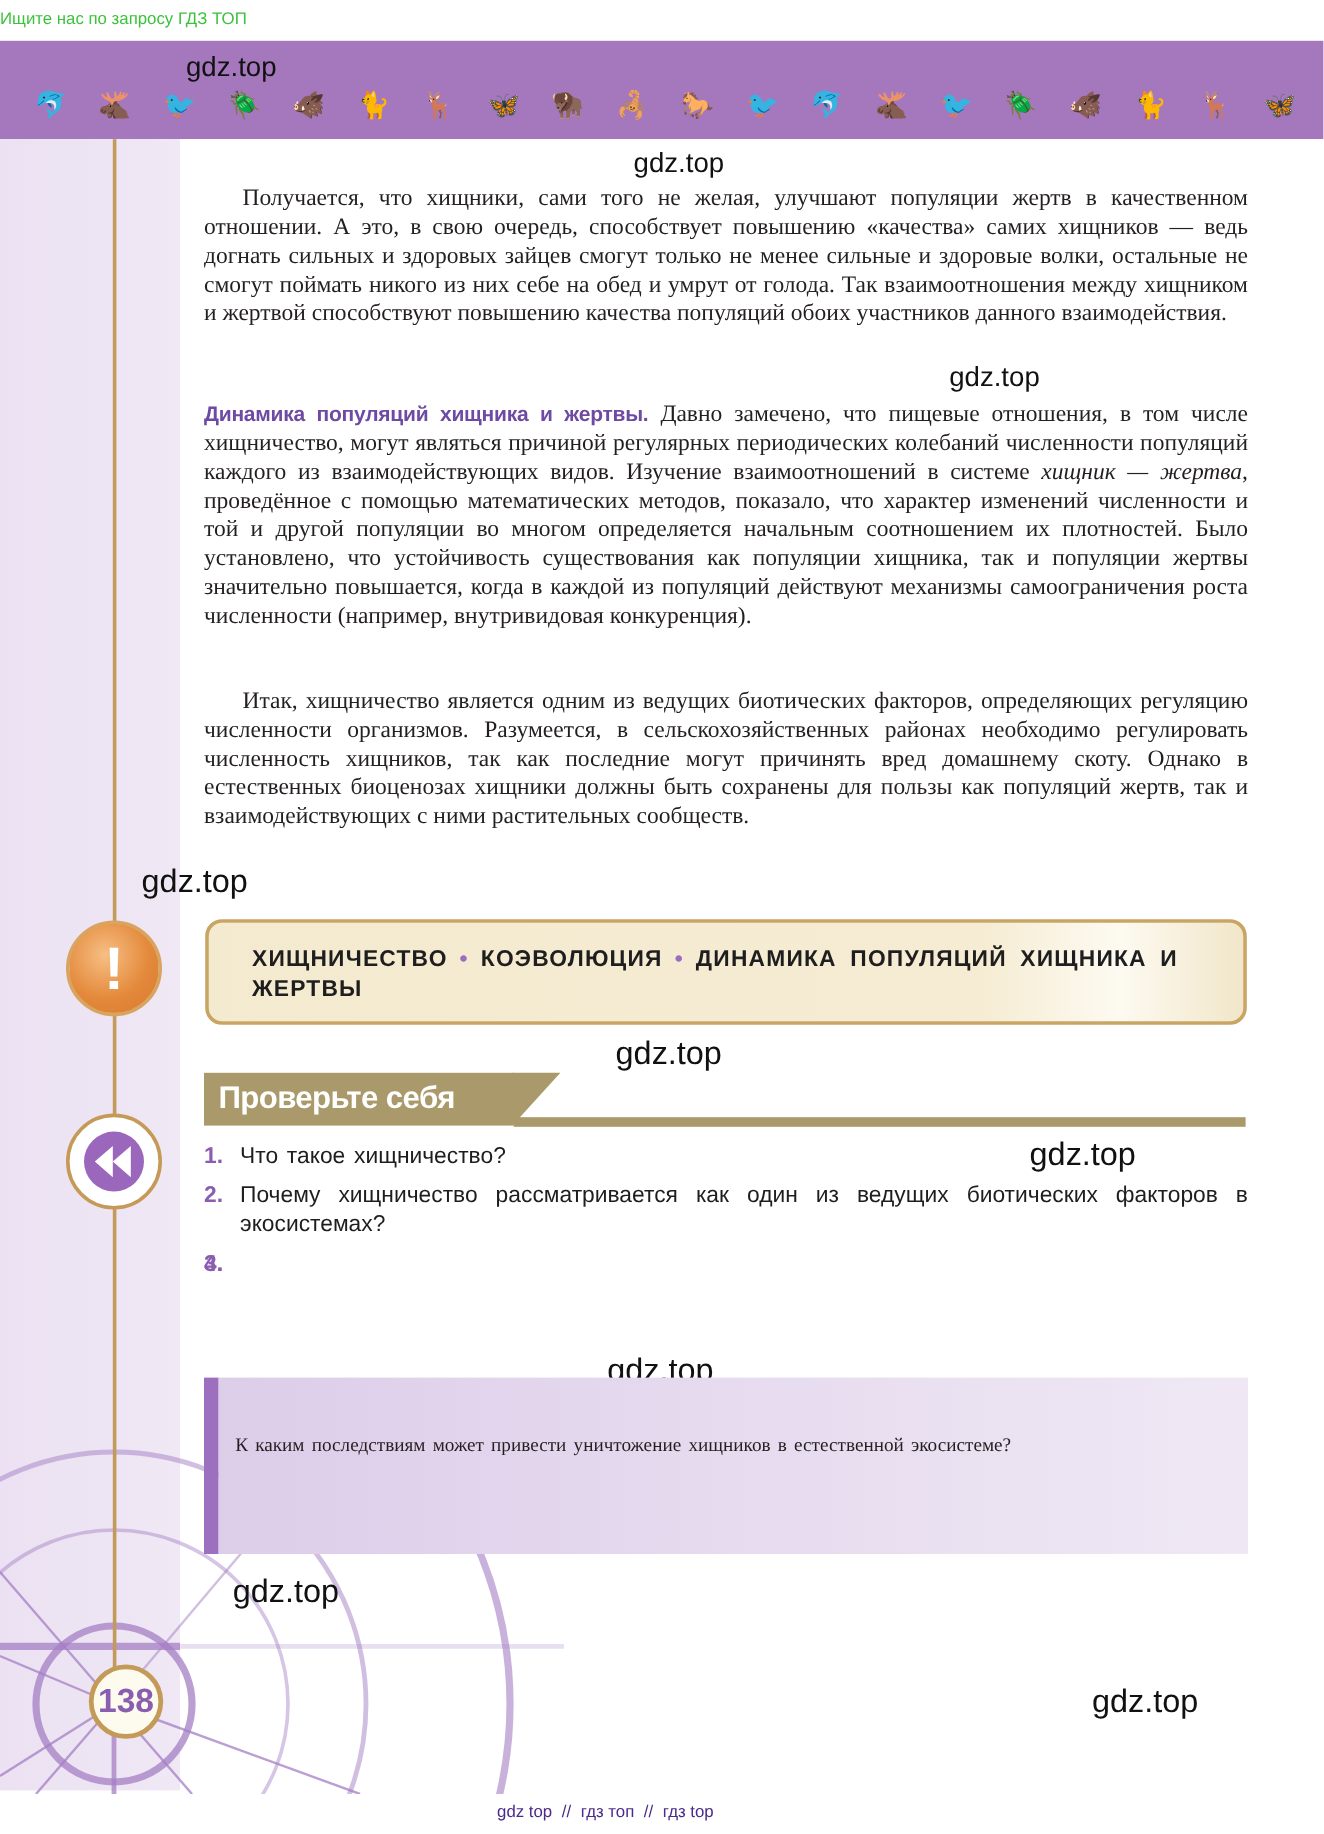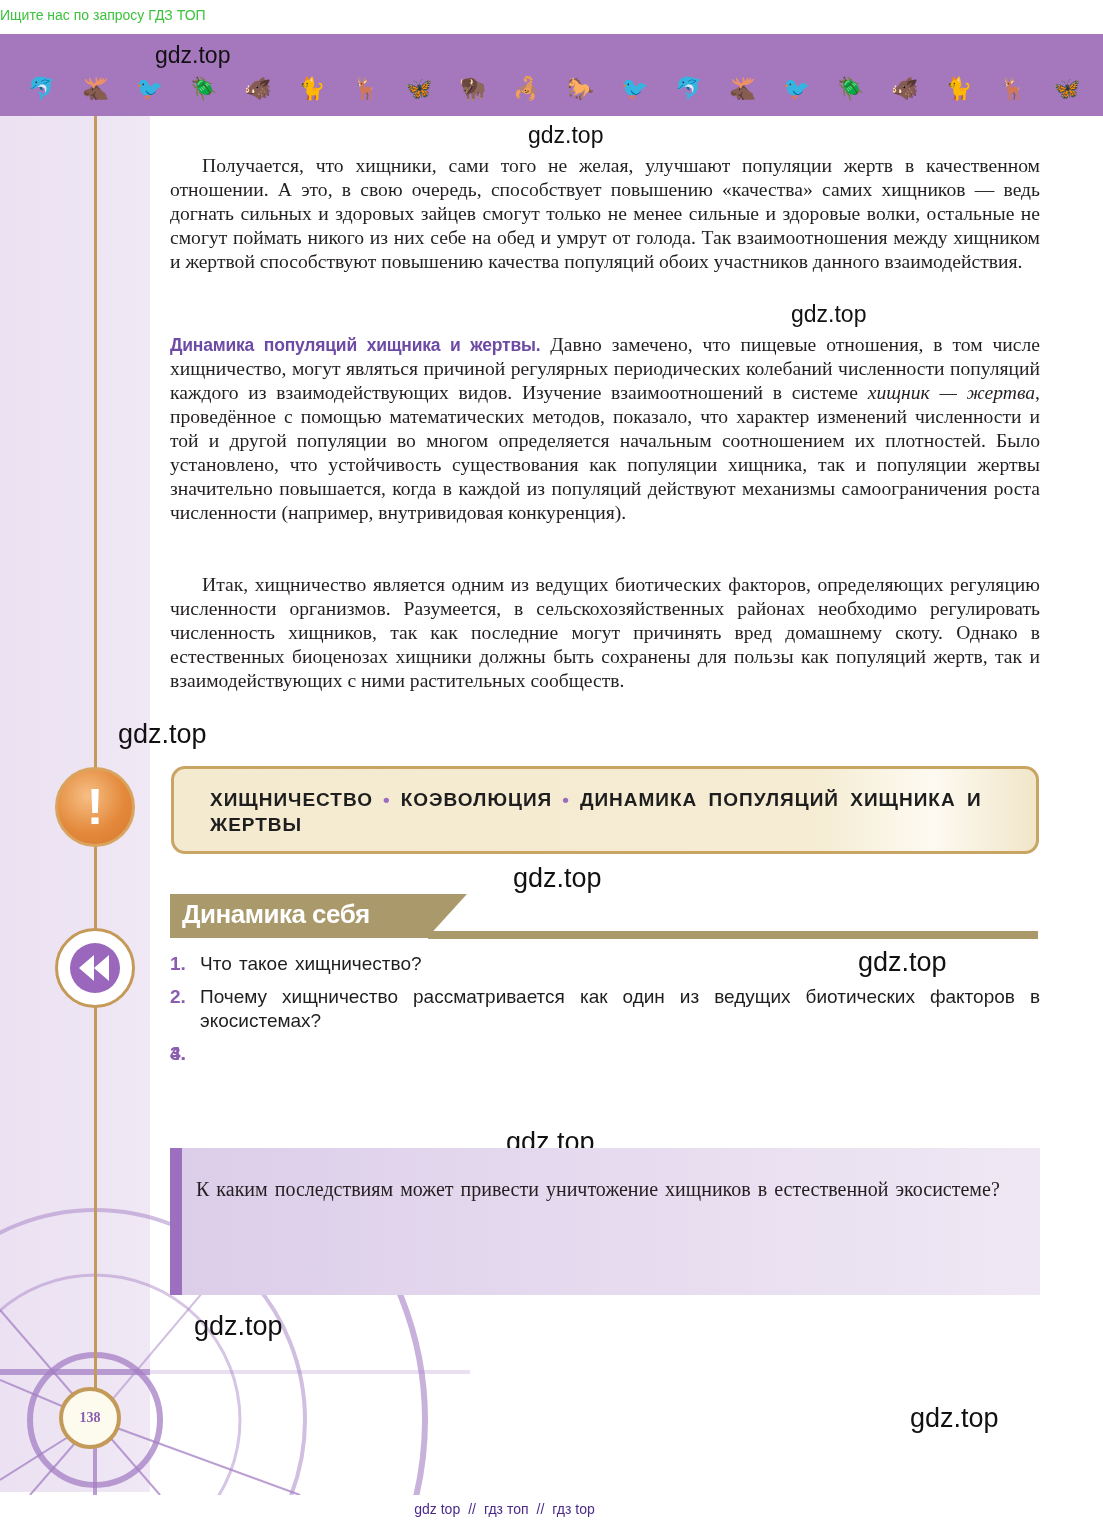--- a/index.html
+++ b/index.html
@@ -39,25 +39,25 @@
   .check-header .slant { position: absolute; left: 257px; top: 0; width: 0; height: 0; border-top: 44px solid #aa9a6b; border-right: 40px solid transparent; }
   .check-header .rule { position: absolute; left: 258px; top: 37px; width: 610px; height: 8px; background: #aa9a6b; }
   .check-header .title { position: absolute; left: 12px; top: 5px; font-family: "Liberation Sans", sans-serif; font-weight: bold; font-size: 26px; color: #fff; letter-spacing: -0.5px; }
 
   .questions { position: absolute; left: 170px; top: 952px; width: 870px; font-family: "Liberation Sans", sans-serif; font-size: 19px; line-height: 24.5px; color: #1e1e1e; }
   .q { position: relative; padding-left: 30px; margin-bottom: 8px; text-align: justify; word-spacing: 2px; }
   .q .num { position: absolute; left: 0; top: 0; color: #8a5db0; font-weight: bold; }
 
   .think-box { position: absolute; left: 170px; top: 1148px; width: 870px; height: 147px; background: linear-gradient(90deg, #dccde9 0%, #e6dbef 50%, #efe8f4 100%); border-left: 12px solid #9c70bf; padding: 24px 0 0 14px; }
   .think-box .title { font-family: "Liberation Sans", sans-serif; font-weight: bold; font-size: 21px; color: #7b5aa3; letter-spacing: 0.5px; }
-  .think-box .text { margin-top: 5px; font-size: 20px; line-height: 25px; text-align: justify; word-spacing: 2px; color: #231f20; }
+  .think-box .text { margin-top: 20px; font-size: 16px; line-height: 25px; text-align: justify; word-spacing: 2px; color: #231f20; }
 
   .deco { position: absolute; left: 0; top: 1150px; width: 500px; height: 345px; pointer-events: none; }
 
-  .page-num { position: absolute; left: 59px; top: 1387px; width: 62px; height: 62px; border-radius: 50%; background: #fdfbee; border: 4px solid #c49a58; display: flex; align-items: center; justify-content: center; font-family: Liberation Serif, serif; font-weight: bold; font-size: 14px; color: #8a5db0; }
+  .page-num { position: absolute; left: 74px; top: 1387px; width: 62px; height: 62px; border-radius: 50%; background: #fdfbee; border: 4px solid #c49a58; display: flex; align-items: center; justify-content: center; font-family: Liberation Sans, sans-serif; font-weight: bold; font-size: 28px; color: #8a5db0; }
 
   .footer { position: absolute; left: 0; top: 1494px; width: 1009px; height: 34px; text-align: center; font-family: "Liberation Sans", sans-serif; font-size: 14px; line-height: 30px; color: #4b2a8a; }
   .footer .sep { padding: 0 8px; }
 </style>
 </head>
 <body>
 
 <div class="top-banner">Ищите нас по запросу ГДЗ ТОП</div>
 
 <div class="header-bar"></div>
@@ -128,21 +128,21 @@
 <div class="keywords-box">
   <span>ХИЩНИЧЕСТВО</span><span class="dot">•</span><span>КОЭВОЛЮЦИЯ</span><span class="dot">•</span><span>ДИНАМИКА ПОПУЛЯЦИЙ ХИЩНИКА И ЖЕРТВЫ</span>
 </div>
 
 <div class="watermark" style="left:513px; top:863px;">gdz.top</div>
 
 <div class="check-header">
   <div class="tab"></div>
   <div class="slant"></div>
   <div class="rule"></div>
-  <div class="title">Динамика себя</div>
+  <div class="title">Проверьте себя</div>
 </div>
 
 <div class="rewind-icon">
   <div class="inner">
     <svg width="32" height="26" viewBox="0 0 32 26" xmlns="http://www.w3.org/2000/svg">
         <polygon points="15,0 15,26 0,13" fill="#fff"></polygon>
         <polygon points="30,0 30,26 15,13" fill="#fff"></polygon>
       </svg>
   </div>
 </div>

